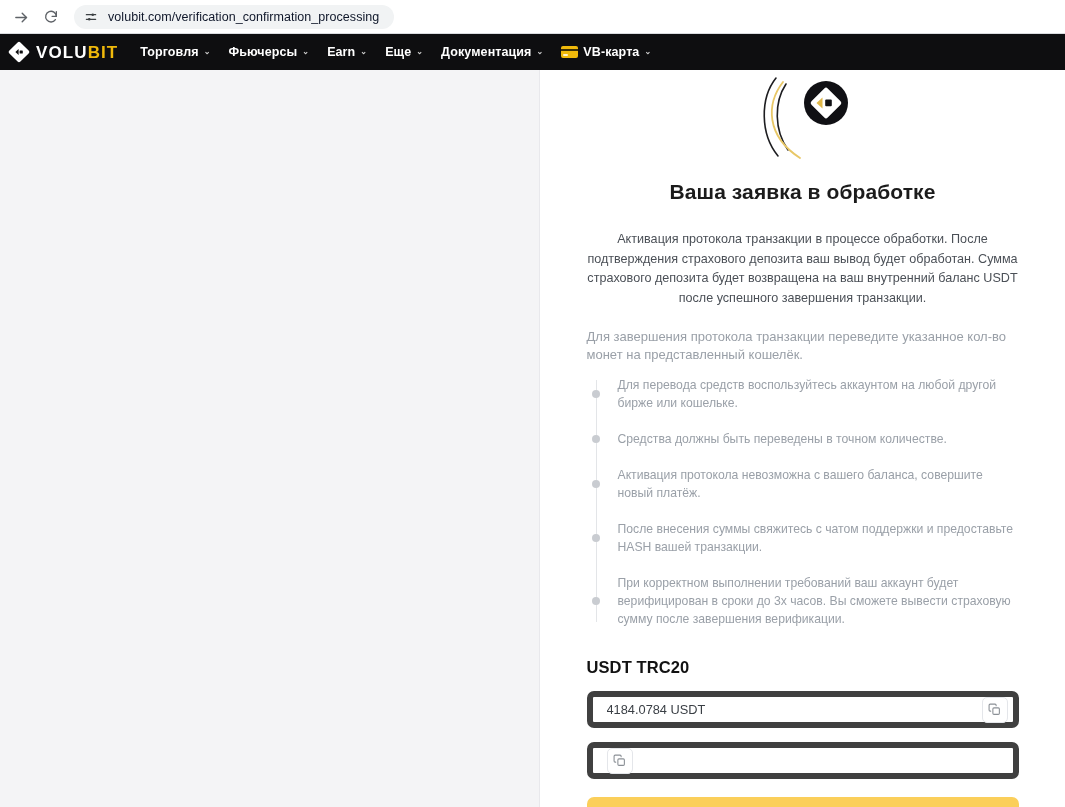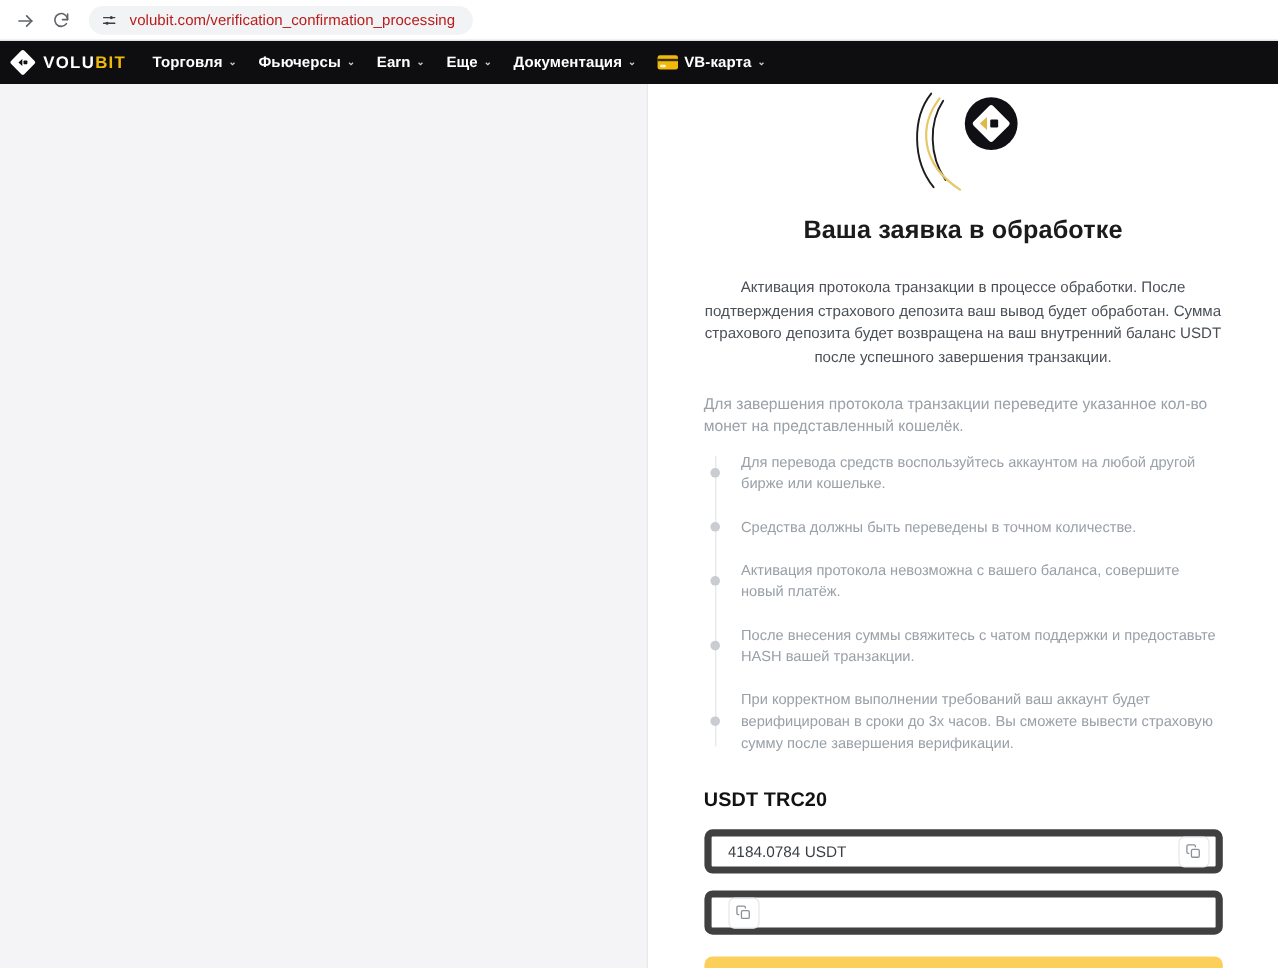--- a/index.html
+++ b/index.html
@@ -47,21 +47,21 @@
   }
   .site-icon {
     width: 16px; height: 16px;
     margin-right: 9px;
     flex: 0 0 auto;
     display: flex; align-items: center; justify-content: center;
     color: #3c4043;
   }
   .omnibox-url {
     font-size: 12.5px;
-    color: #b91c1c;
+    color: #0f172a;
     white-space: nowrap;
     overflow: hidden;
     letter-spacing: 0.05px;
   }
   .chrome-sep {
     position: absolute;
     left: 0; right: 0; bottom: 0;
     height: 1px;
     background: #dadce0;
   }
@@ -81,21 +81,21 @@
     gap: 6px;
     margin-right: 22px;
     flex: 0 0 auto;
   }
   .brand-mark {
     width: 22px; height: 22px;
     position: relative;
     flex: 0 0 auto;
   }
   .brand-text {
-    font-size: 14px;
+    font-size: 17px;
     font-weight: bold;
     letter-spacing: 1.1px;
     line-height: 1;
   }
   .brand-text .b-white { color: #ffffff; }
   .brand-text .b-gold  { color: #f0b90b; }
 
   .nav-items {
     display: flex;
     align-items: flex-start;

